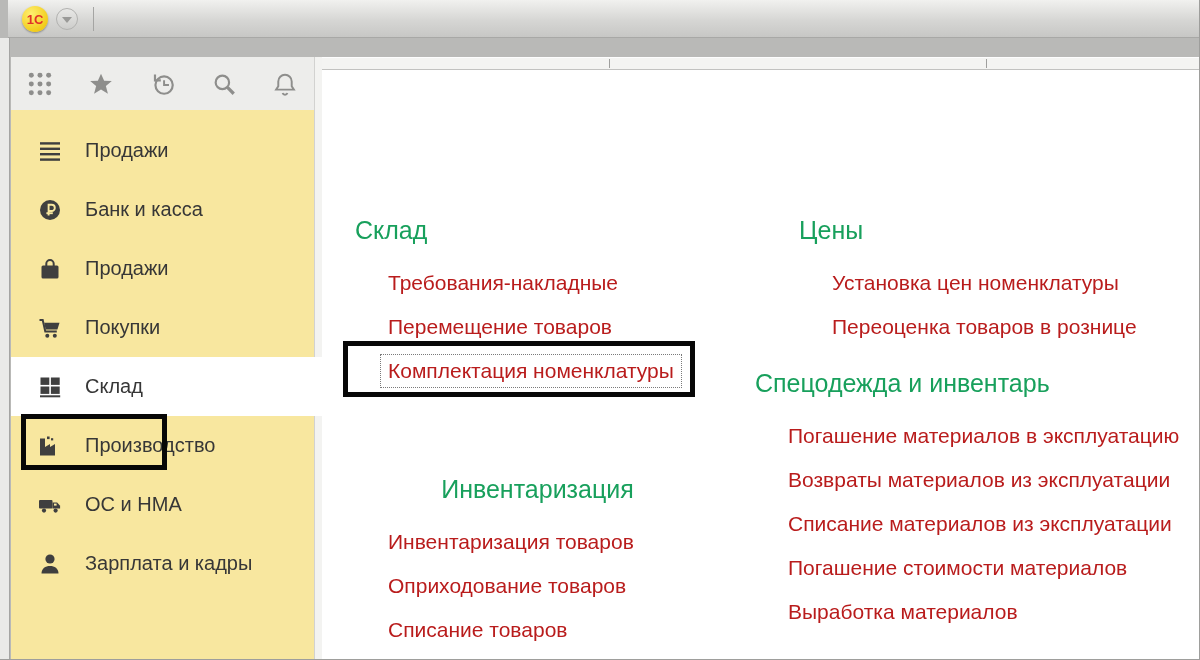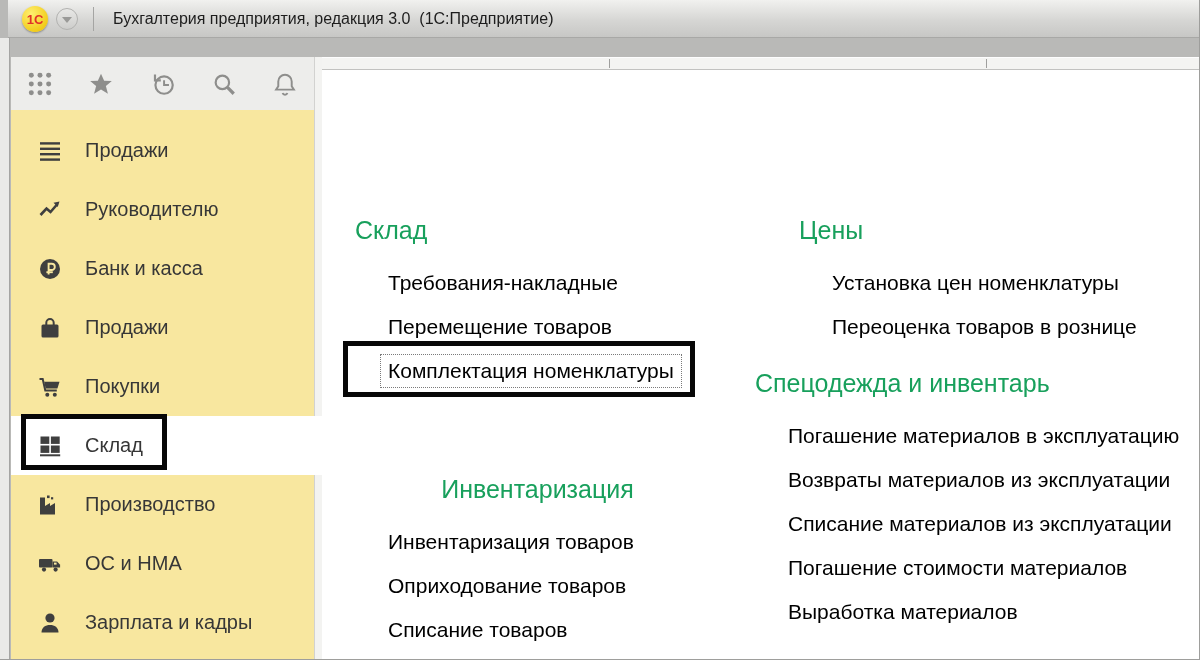--- a/index.html
+++ b/index.html
@@ -79,21 +79,21 @@
     position:absolute;left:322px;top:70px;width:878px;height:590px;background:#ffffff;
   }
   .col{position:absolute;top:0;}
   .section{position:absolute;left:0;}
   .section-title{
     font-size:25px;height:30px;line-height:30px;color:#18a05c;white-space:nowrap;
   }
   .sec-items{margin-top:16px;}
   .cmd-item{
     height:44px;display:flex;align-items:center;padding-left:33px;
-    font-size:21px;color:#000000;white-space:nowrap;cursor:pointer;
+    font-size:21px;color:#b91c1c;white-space:nowrap;cursor:pointer;
   }
   .cmd-item .focus-dotted{
     border:1px dotted #7a7a7a;padding:4px 7px;margin-left:-8px;background:#fff;
   }
   
   .ann-box{
     position:absolute;border:5px solid #070707;box-sizing:border-box;
     background:transparent;z-index:10;pointer-events:none;
   }
   .ann-sidebar{left:21px;top:414px;width:146px;height:56px;}
@@ -103,21 +103,20 @@
 <body>
 
 <div class="screen">
 
   <div class="titlebar">
     <div class="logo">1С</div>
     <div class="sysmenu-btn">
       <div class="tri"></div>
     </div>
     <div class="sep"></div>
-    <div class="title-text">Бухгалтерия предприятия, редакция 3.0  (1С:Предприятие)</div>
   </div>
 
   <div class="left-strip"></div>
 
   <div class="side-toolbar">
     <div class="tool-btn">
       <svg viewBox="0 0 24 24">
           <g fill="#8e8e8c">
         <circle cx="4" cy="4" r="2.3"></circle>
             <circle cx="12" cy="4" r="2.3"></circle>
@@ -168,29 +167,20 @@
           <rect x="2" y="3.2" width="20" height="2.4"></rect>
               <rect x="2" y="8.6" width="20" height="2.4"></rect>
           <rect x="2" y="14" width="20" height="2.4"></rect>
               <rect x="2" y="19.4" width="20" height="2.4"></rect>
         </g>
           </svg>
       </span>
       <span class="mi-label">Продажи</span>
     </div>
 
-    <div class="menu-item">
-      <span class="mi-icon">
-        <svg viewBox="0 0 24 24" fill="none">
-          <path d="M2.5 17 l6-6.5 4 3.5 6.5-7.5" stroke="#3f3f3f" stroke-width="2.6"></path>
-          <path d="M21.5 3.5 l-6 1.3 4.2 4.2 z" fill="#3f3f3f"></path>
-        </svg>
-      </span>
-      <span class="mi-label">Руководителю</span>
-    </div>
 
     <div class="menu-item">
       <span class="mi-icon">
         <svg viewBox="0 0 24 24">
           <circle cx="12" cy="12" r="10" fill="#3f3f3f"></circle>
           <path d="M10.6 17.5 V6.8 h3.1 a3.1 3.1 0 0 1 0 6.2 h-3.1" fill="none" stroke="#f8e79f" stroke-width="1.9"></path>
           <path d="M8.4 15.2 h6.4" stroke="#f8e79f" stroke-width="1.9"></path>
         </svg>
       </span>
       <span class="mi-label">Банк и касса</span>

